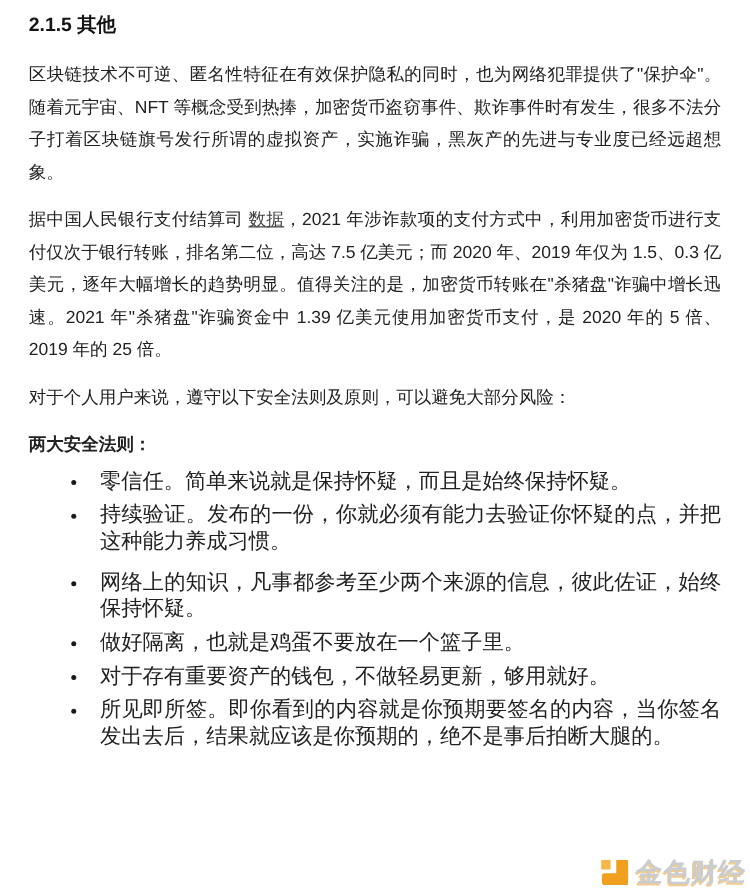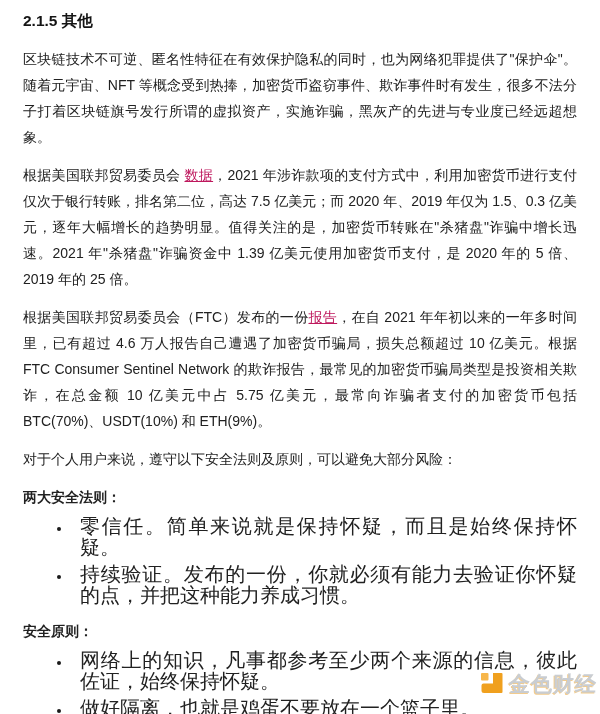--- a/index.html
+++ b/index.html
@@ -35,39 +35,39 @@
   }
   #content p.label {
     font-weight: 700;
     margin: 0 0 6px 0;
   }
   #content ul {
     margin: 0 0 12px 0;
     padding: 0 0 0 49px;
   }
   #content li {
-    font-size: 20px;
+    font-size: 17px;
     line-height: 21px;
     margin: 0 0 6px 0;
     padding-left: 8px;
     text-align: justify;
   }
   #content li::marker {
     color: #1a1a1a;
     font-size: 13px;
   }
   a.doc-link {
-    color: #be185d;
+    color: #404040;
     text-decoration: underline;
     cursor: pointer;
   }
   .watermark {
     position: absolute;
     right: 3px;
-    bottom: 17px;
+    bottom: 2px;
     display: flex;
     align-items: flex-start;
     gap: 3px;
     user-select: none;
   }
   .wm-icon { display: inline-block; width: 27px; height: 27px; }
   .wm-text {
     font-size: 21px;
     font-weight: 700;
     letter-spacing: 1px;
@@ -77,29 +77,27 @@
   }
 </style>
 </head>
 <body>
 
 <div class="page">
   <h3 class="heading">2.1.5 其他</h3>
 
   <div id="content">
       <p><span>区块链技术不可逆、匿名性特征在有效保护隐私的同时，也为网络犯罪提供了"保护伞"。随着元宇宙、NFT 等概念受到热捧，加密货币盗窃事件、欺诈事件时有发生，很多不法分子打着区块链旗号发行所谓的虚拟资产，实施诈骗，黑灰产的先进与专业度已经远超想象。</span></p>
-      <p><span>根据美国联邦贸易委员会 </span><a class="doc-link" href="#">数据</a><span>，2021 年涉诈款项的支付方式中，利用加密货币进行支付仅次于银行转账，排名第二位，高达 7.5 亿美元；而 2020 年、2019 年仅为 1.5、0.3 亿美元，逐年大幅增长的趋势明显。值得关注的是，加密货币转账在"杀猪盘"诈骗中增长迅速。2021 年"杀猪盘"诈骗资金中 1.39 亿美元使用加密货币支付，是 2020 年的 5 倍、2019 年的 25 倍。</span></p>
-      <p><span>根据美国联邦贸易委员会（FTC）发布的一份</span><a class="doc-link" href="#">报告</a><span>，在自 2021 年年初以来的一年多时间里，已有超过 4.6 万人报告自己遭遇了加密货币骗局，损失总额超过 10 亿美元。根据 FTC Consumer Sentinel Network 的欺诈报告，最常见的加密货币骗局类型是投资相关欺诈，在总金额 10 亿美元中占 5.75 亿美元，最常向诈骗者支付的加密货币包括 BTC(70%)、USDT(10%) 和 ETH(9%)。</span></p>
+      <p><span>据中国人民银行支付结算司 </span><a class="doc-link" href="#">数据</a><span>，2021 年涉诈款项的支付方式中，利用加密货币进行支付仅次于银行转账，排名第二位，高达 7.5 亿美元；而 2020 年、2019 年仅为 1.5、0.3 亿美元，逐年大幅增长的趋势明显。值得关注的是，加密货币转账在"杀猪盘"诈骗中增长迅速。2021 年"杀猪盘"诈骗资金中 1.39 亿美元使用加密货币支付，是 2020 年的 5 倍、2019 年的 25 倍。</span></p>
       <p><span>对于个人用户来说，遵守以下安全法则及原则，可以避免大部分风险：</span></p>
       <p class="label"><span>两大安全法则：</span></p>
       <ul>
         <li>零信任。简单来说就是保持怀疑，而且是始终保持怀疑。</li>
         <li>持续验证。发布的一份，你就必须有能力去验证你怀疑的点，并把这种能力养成习惯。</li>
       </ul>
-      <p class="label"><span>安全原则：</span></p>
       <ul>
         <li>网络上的知识，凡事都参考至少两个来源的信息，彼此佐证，始终保持怀疑。</li>
         <li>做好隔离，也就是鸡蛋不要放在一个篮子里。</li>
         <li>对于存有重要资产的钱包，不做轻易更新，够用就好。</li>
         <li>所见即所签。即你看到的内容就是你预期要签名的内容，当你签名发出去后，结果就应该是你预期的，绝不是事后拍断大腿的。</li>
       </ul>
     </div>
 
   <div class="watermark">
     <span class="wm-icon">

